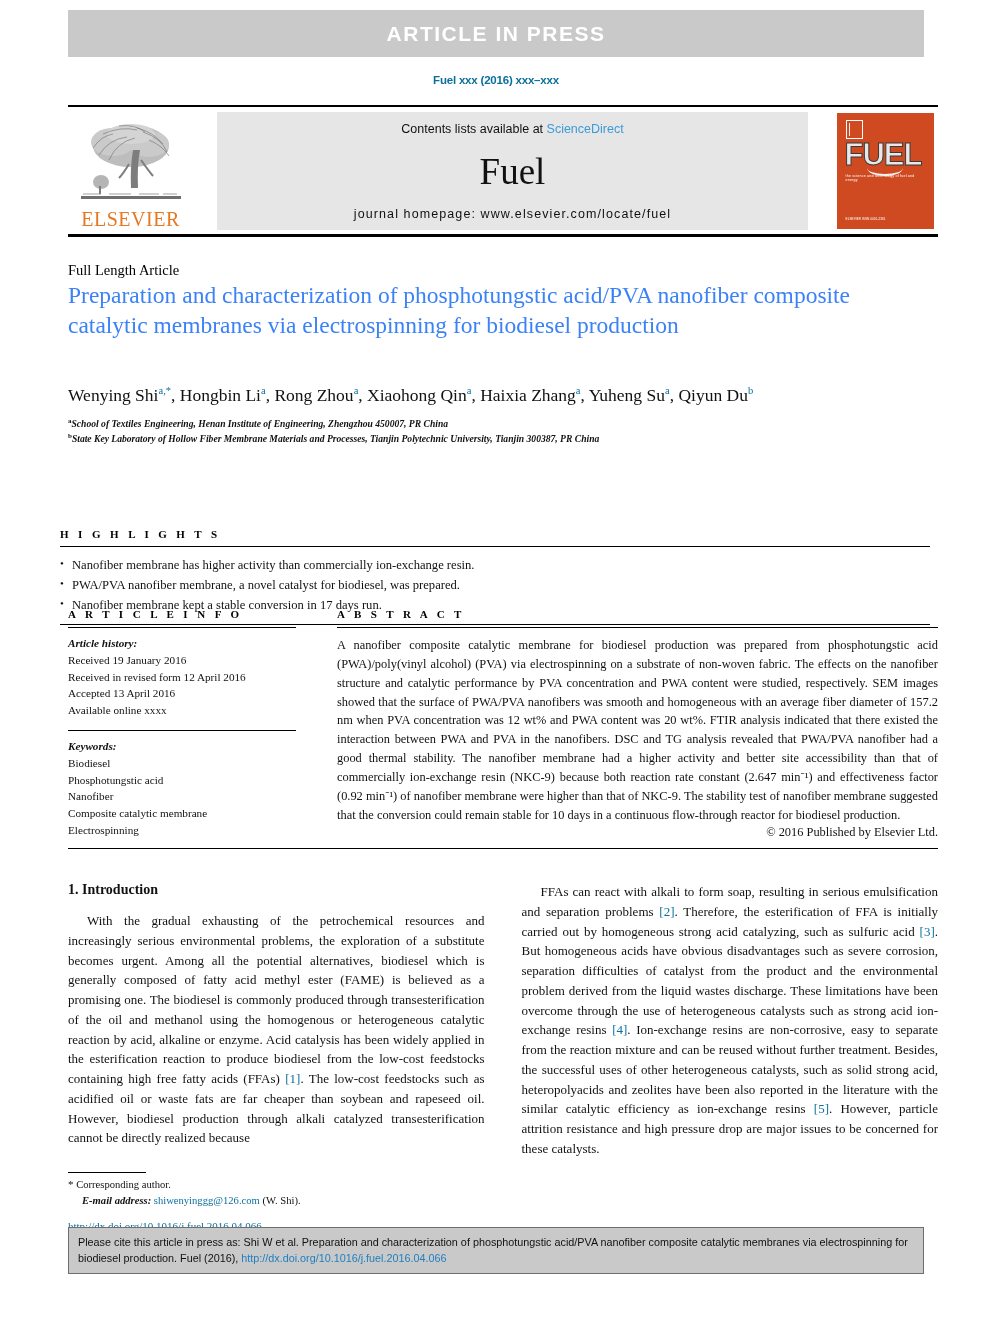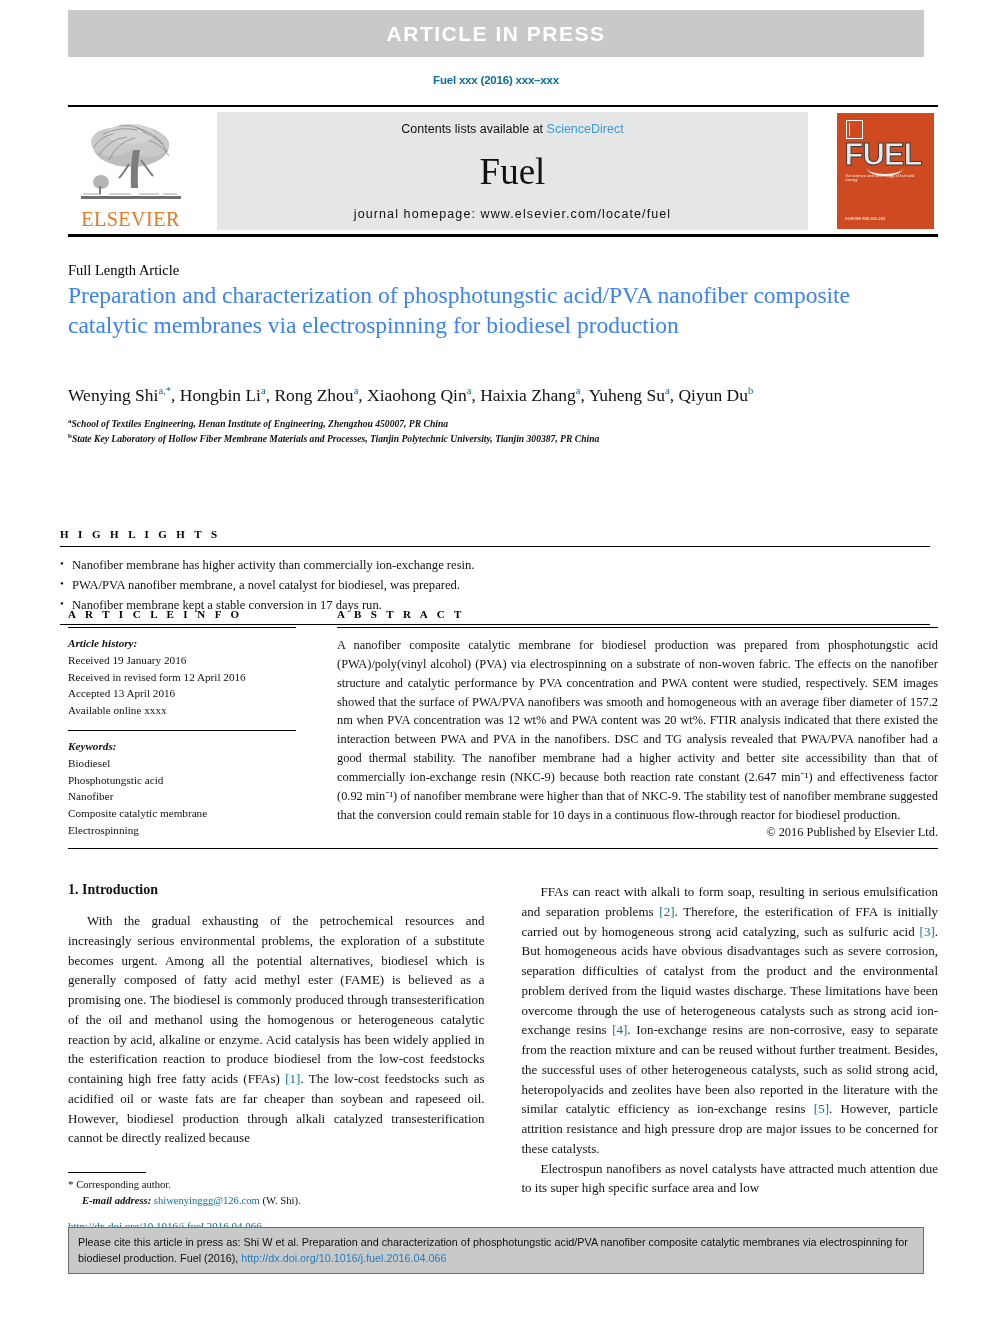--- a/index.html
+++ b/index.html
@@ -564,21 +564,20 @@
 </div>
 <div class="abs-rule-bottom"></div>
 
 <div class="body-cols">
   <div class="bcol">
     <div class="sec-head">1. Introduction</div>
     <p class="para" id="p-left">With the gradual exhausting of the petrochemical resources and increasingly serious environmental problems, the exploration of a substitute becomes urgent. Among all the potential alternatives, biodiesel which is generally composed of fatty acid methyl ester (FAME) is believed as a promising one. The biodiesel is commonly produced through transesterification of the oil and methanol using the homogenous or heterogeneous catalytic reaction by acid, alkaline or enzyme. Acid catalysis has been widely applied in the esterification reaction to produce biodiesel from the low-cost feedstocks containing high free fatty acids (FFAs) <span class="ref">[1]</span>. The low-cost feedstocks such as acidified oil or waste fats are far cheaper than soybean and rapeseed oil. However, biodiesel production through alkali catalyzed transesterification cannot be directly realized because</p>
   </div>
   <div class="bcol">
     <p class="para" id="p-right-1">FFAs can react with alkali to form soap, resulting in serious emulsification and separation problems <span class="ref">[2]</span>. Therefore, the esterification of FFA is initially carried out by homogeneous strong acid catalyzing, such as sulfuric acid <span class="ref">[3]</span>. But homogeneous acids have obvious disadvantages such as severe corrosion, separation difficulties of catalyst from the product and the environmental problem derived from the liquid wastes discharge. These limitations have been overcome through the use of heterogeneous catalysts such as strong acid ion-exchange resins <span class="ref">[4]</span>. Ion-exchange resins are non-corrosive, easy to separate from the reaction mixture and can be reused without further treatment. Besides, the successful uses of other heterogeneous catalysts, such as solid strong acid, heteropolyacids and zeolites have been also reported in the literature with the similar catalytic efficiency as ion-exchange resins <span class="ref">[5]</span>. However, particle attrition resistance and high pressure drop are major issues to be concerned for these catalysts.</p>
-    <p class="para" id="p-right-2">Electrospun nanofibers as novel catalysts have attracted much attention due to its super high specific surface area and low</p>
   </div>
 </div>
 
 <div class="footnote">
   <div class="fn-rule"></div>
   <div class="fn-line">
     <span class="star">*</span>
     <span>Corresponding author.</span>
   </div>
   <div class="fn-line fn-indent">

